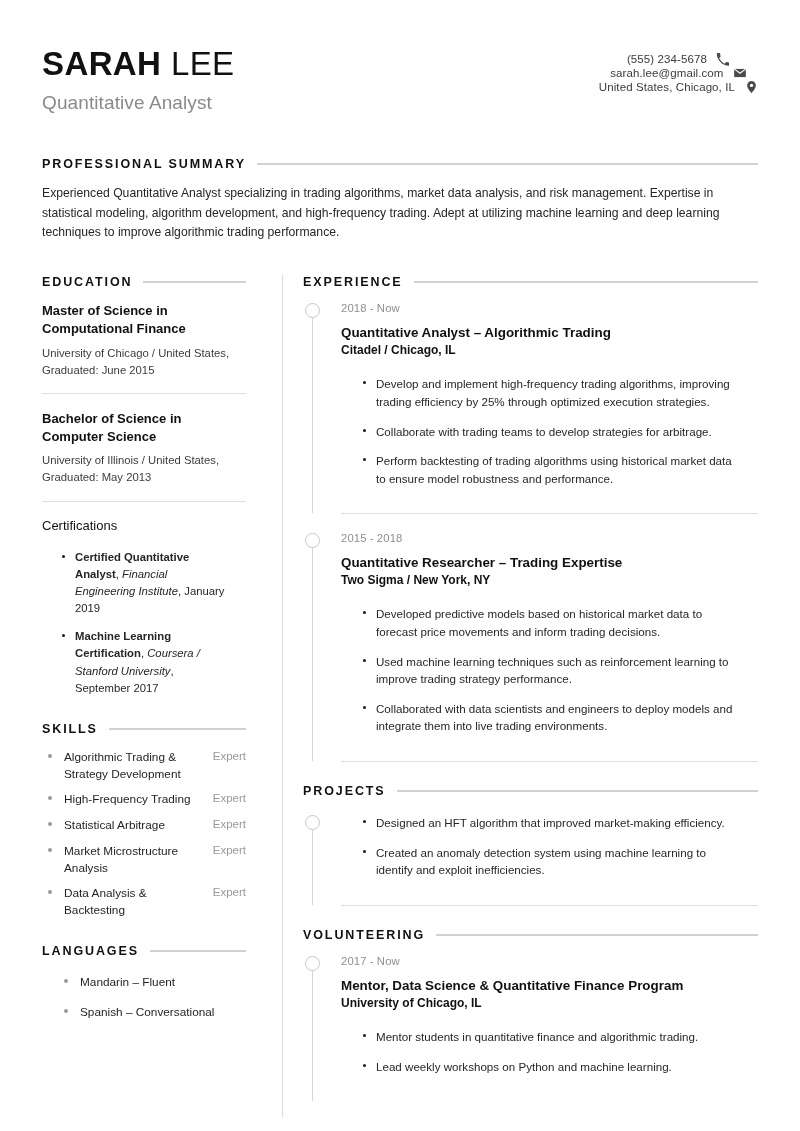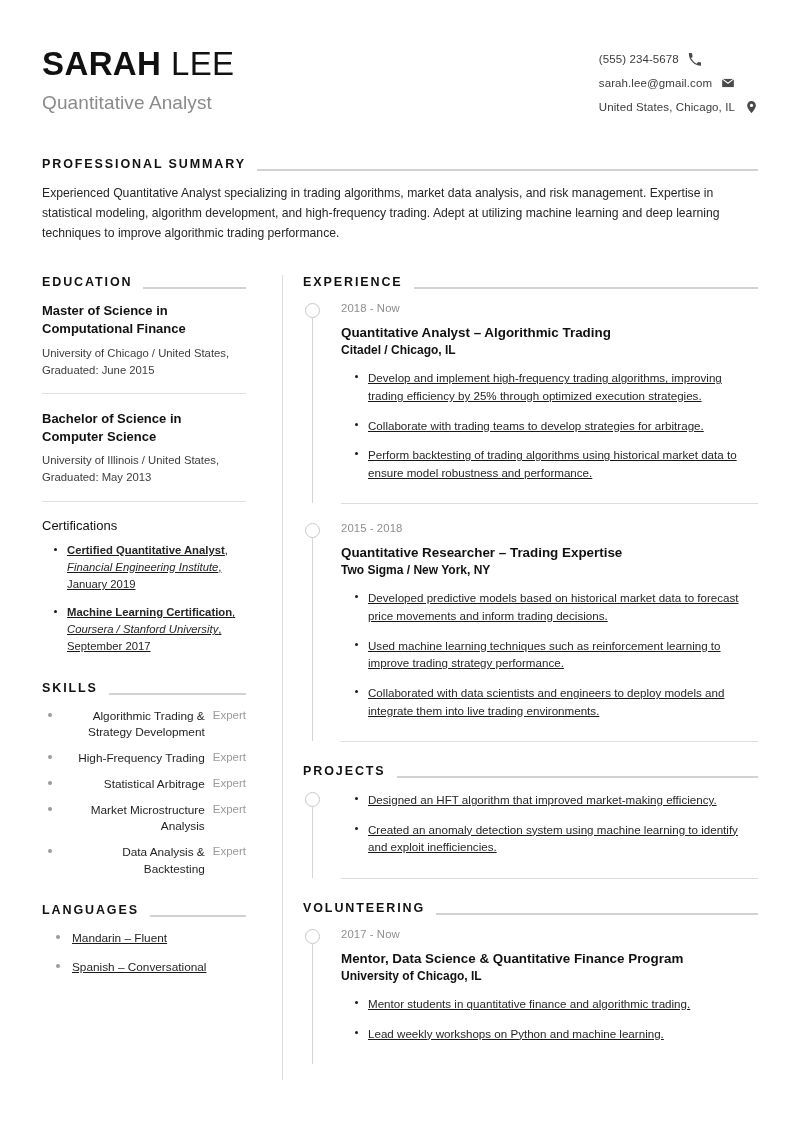--- a/index.html
+++ b/index.html
@@ -43,22 +43,22 @@
   .job-title {
     font-size: 19px;
     color: #8a8a8a;
     font-weight: normal;
     margin-top: 9px;
     letter-spacing: 0.1px;
   }
   .contact {
     display: flex;
     flex-direction: column;
-    align-items: flex-start;
-    gap: 10px;
+    align-items: center;
+    gap: 0;
     padding-top: 8px;
   }
   .contact-row {
     display: flex;
     align-items: center;
     justify-content: flex-end;
     gap: 9px;
     font-size: 11.5px;
     color: #3b3b3b;
     letter-spacing: 0.1px;
@@ -69,21 +69,21 @@
     display: inline-flex;
     align-items: center;
     justify-content: center;
     flex: 0 0 auto;
   }
   .contact-icon svg { display: block; }
 
   
   .section-head {
     display: flex;
-    align-items: flex-end;
+    align-items: center;
     gap: 11px;
     margin-bottom: 13px;
   }
   .section-head .label {
     font-size: 12.5px;
     font-weight: bold;
     letter-spacing: 1.9px;
     color: #111111;
     white-space: nowrap;
     text-transform: uppercase;
@@ -148,23 +148,22 @@
     color: #3d3d3d;
   }
   .sub-head {
     font-size: 13px;
     font-weight: normal;
     color: #111111;
     margin-bottom: 9px;
   }
   ul.plain {
     list-style: none;
-    margin: 8px;
+    margin: 16px;
     padding: 0;
-    text-decoration: underline;
   }
   .cert-list li {
     position: relative;
     padding-left: 17px;
     font-size: 11.3px;
     line-height: 1.52;
     color: #262626;
     margin-bottom: 11px;
   }
   .cert-list li:before {
@@ -179,21 +178,20 @@
   }
   .cert-name { font-weight: bold; }
   .cert-issuer { font-style: italic; }
 
   .skill-row {
     display: flex;
     align-items: flex-start;
     justify-content: space-between;
     margin-bottom: 9px;
     gap: 8px;
-    text-align: right;
   }
   .skill-name {
     position: relative;
     padding-left: 22px;
     font-size: 11.8px;
     line-height: 1.42;
     color: #1f1f1f;
     flex: 1 1 auto;
   }
   .skill-name:before {

